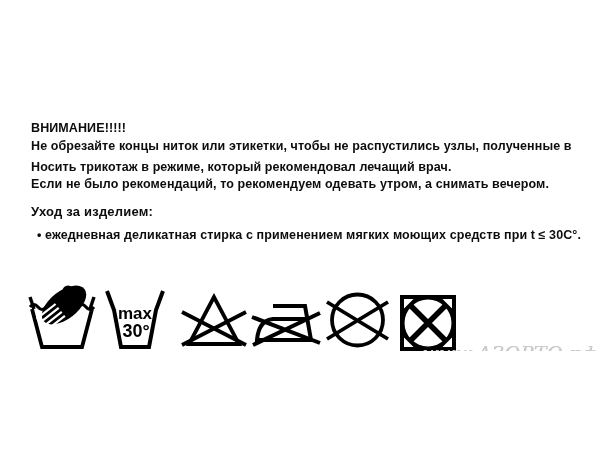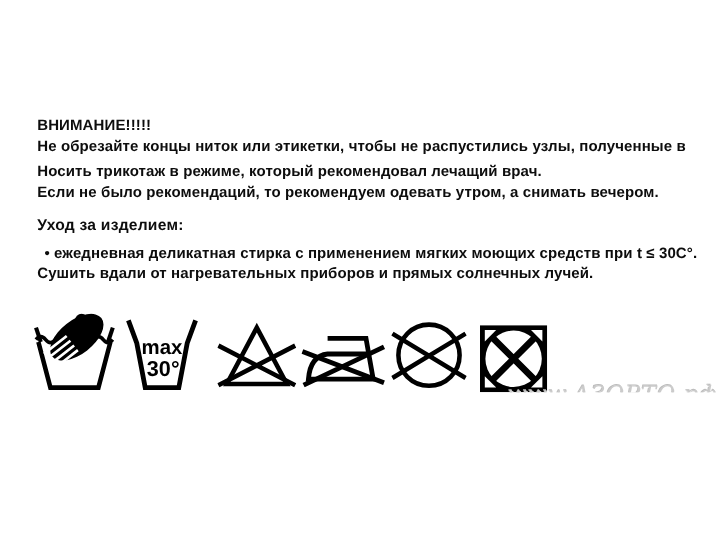--- a/index.html
+++ b/index.html
@@ -1,18 +1,18 @@
 <!DOCTYPE html>
 <html><head>
 <meta charset="utf-8">
 <style>
   html,body{margin:0;padding:0;background:#ffffff;}
   .canvas{
     position:relative;width:600px;height:327px;background:#ffffff;overflow:hidden;
-    font-family:"Liberation Sans",sans-serif;color:#000;
+    font-family:"Liberation Sans",sans-serif;color:#000;margin-top:24px;
   }
   .text-block{
     position:absolute;left:31px;top:96px;
     font-weight:bold;font-size:12.5px;line-height:17.5px;
     white-space:nowrap;letter-spacing:0.1px;color:#0d0d0d;
   }
   .para{margin:0;}
   .p2{margin-top:3.5px;}
   .care-heading{
     font-size:13px;line-height:24px;margin:6px 0 0 0;
@@ -44,21 +44,20 @@
       <div class="line">ВНИМАНИЕ!!!!!</div>
       <div class="line">Не обрезайте концы ниток или этикетки, чтобы не распустились узлы, полученные в</div>
     </div>
     <div class="para p2">
       <div class="line">Носить трикотаж в режиме, который рекомендовал лечащий врач.</div>
       <div class="line">Если не было рекомендаций, то рекомендуем одевать утром, а снимать вечером.</div>
     </div>
     <h2 class="care-heading">Уход за изделием:</h2>
     <div class="para p3">
       <div class="line indent">• ежедневная деликатная стирка с применением мягких моющих средств при t ≤ 30C°.</div>
-      <div class="line">Сушить вдали от нагревательных приборов и прямых солнечных лучей.</div>
     </div>
   </div>
 
   <svg class="sym s1" width="68" height="66" viewBox="0 0 68 66">
     <path d="M2 22 Q6 17 10 22 T18 22 T26 22 T34 22 T42 22 T50 22 T58 22 T66 22" fill="none" stroke="#000" stroke-width="3"></path>
     <path d="M2 12 L6 24" stroke="#000" stroke-width="3.4" fill="none"></path>
     <path d="M66 12 L62 24" stroke="#000" stroke-width="3.4" fill="none"></path>
     <path d="M4 24 L14 62 L54 62 L64 24" fill="none" stroke="#000" stroke-width="3.8"></path>
     <g>
       <ellipse cx="36" cy="20" rx="26" ry="14" transform="rotate(-38 36 20)" fill="#000"></ellipse>

